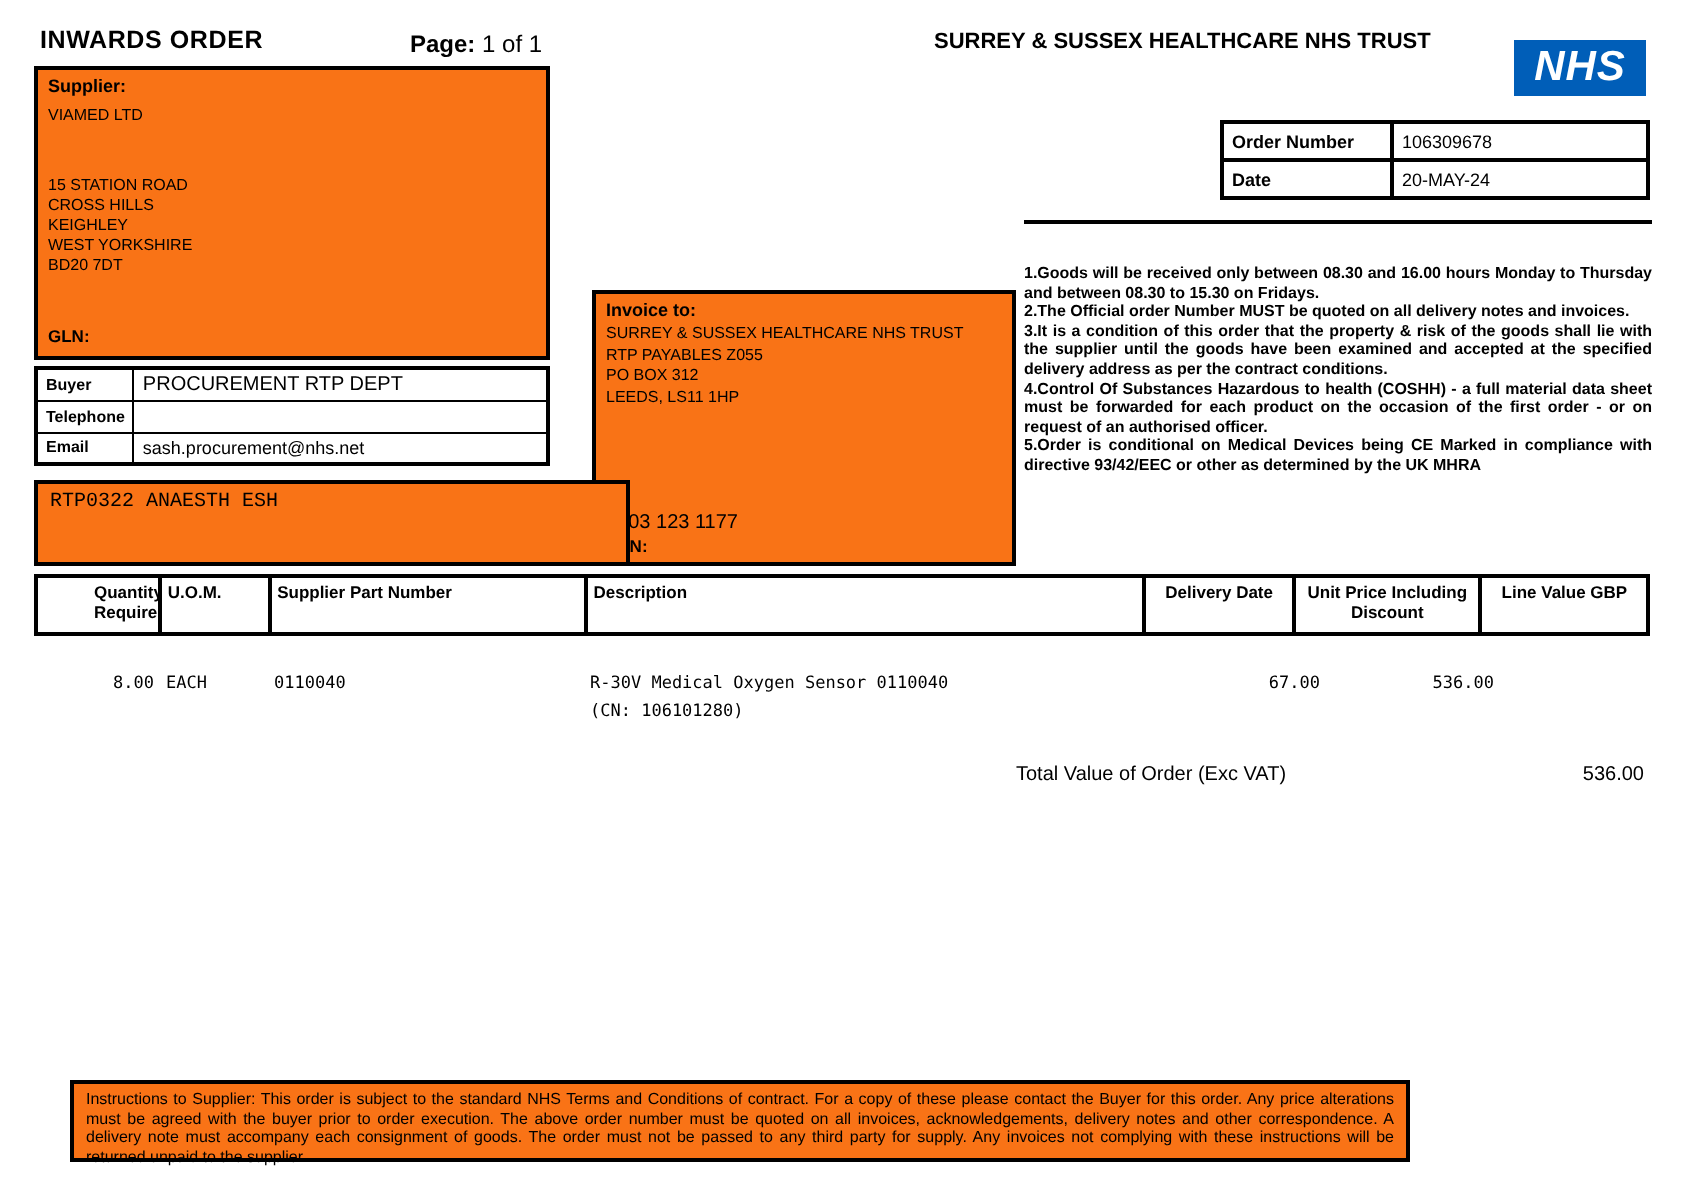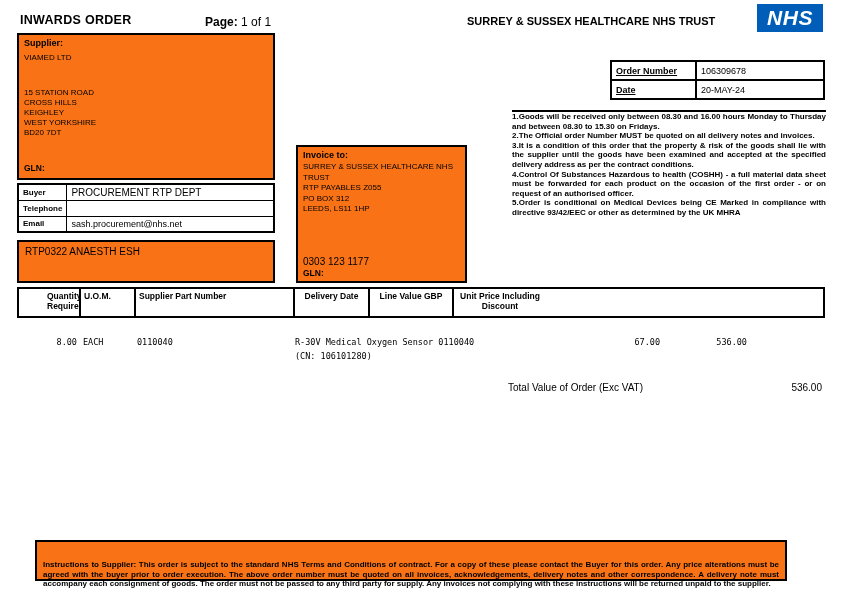--- a/index.html
+++ b/index.html
@@ -5,56 +5,56 @@
   * { margin:0; padding:0; box-sizing:border-box; }
   body { background:#fff; font-family:"Liberation Sans", sans-serif; color:#000; }
   .page { position:relative; width:842px; height:595px; background:#fff; overflow:hidden; }
 
   .b { font-weight:bold; }
 
   
   .po-title { position:absolute; left:20px; top:13px; font-size:12.5px; font-weight:bold; letter-spacing:.3px; }
   .page-indicator { position:absolute; left:205px; top:15px; font-size:12px; }
   .trust-name { position:absolute; left:467px; top:15px; font-size:11px; font-weight:bold; }
-  .nhs-logo { position:absolute; left:757px; top:4px; width:66px; height:28px; background:#005EB8;
+  .nhs-logo { position:absolute; left:757px; top:20px; width:66px; height:28px; background:#005EB8;
               display:flex; align-items:center; justify-content:center; }
   .nhs-logo span { color:#fff; font-weight:bold; font-style:italic; font-size:21px; letter-spacing:.5px; }
 
   
   .box { position:absolute; border:2px solid #000; background:#f97316; }
   .supplier-box { left:17px; top:33px; width:258px; height:147px; padding:3px 5px; font-size:8px; }
   .box-label { font-size:9px; font-weight:bold; }
   .supplier-name { margin-top:5px; font-size:8px; }
   .addr-block { margin-top:26px; line-height:10px; font-size:8px; }
   .gln-abs { position:absolute; left:5px; bottom:5px; font-size:8.5px; font-weight:bold; }
 
   .deliver-box { left:296px; top:38px; width:196px; height:107px; padding:3px 5px; }
-  .invoice-box { left:296px; top:145px; width:171px; height:138px; padding:3px 5px; }
+  .invoice-box { left:296px; top:145px; width:212px; height:138px; padding:3px 5px; }
   .addr-lines { margin-top:2px; line-height:10.5px; font-size:8px; }
   .invoice-phone { position:absolute; left:5px; bottom:14px; font-size:10px;margin-top:26px; }
   .invoice-gln { position:absolute; left:5px; bottom:3px; font-size:8.5px; font-weight:bold; }
 
   
   .order-info { position:absolute; left:610px; top:60px; width:215px; border-collapse:collapse; }
   .order-info td { border:2px solid #000; height:19px; padding:1px 4px; font-size:9px; vertical-align:middle; }
-  .order-info td.lab { width:85px; font-weight:bold;text-decoration:underline; }
+  .order-info td.lab { width:85px; font-weight:bold; }
 
   
   .conditions { position:absolute; left:512px; top:110px; width:314px; border-top:2px solid #000;
-                padding-top:0; font-size:8px; font-weight:bold; line-height:9.6px; text-align:justify; }
+                padding-top:20px; font-size:8px; font-weight:bold; line-height:9.6px; text-align:justify; }
 
   
   .buyer-table { position:absolute; left:17px; top:183px; width:258px; border-collapse:collapse; }
   .buyer-table td { border:1px solid #000; padding:1px 4px; vertical-align:middle; }
   .buyer-table { border:2px solid #000; }
   .buyer-table td.lab { width:48px; font-size:8px; font-weight:bold; height:16px; }
   .buyer-val { font-size:10px; }
   .email-val { font-size:9px; }
 
-  .ref-box { left:17px; top:240px; width:258px; height:43px; padding:4px 6px; font-size:10px; }
+  .ref-box { left:17px; top:240px; width:298px; height:43px; padding:4px 6px; font-size:10px;font-family:Liberation Mono, monospace; }
 
   
   .items-header { position:absolute; left:17px; top:287px; width:808px; height:31px;
                   display:flex; border:2px solid #000; }
   .ih-cell { border-left:2px solid #000; font-size:8.5px; font-weight:bold; line-height:10px;
              padding:2px 3px; overflow:hidden; }
   .ih-cell:first-child { border-left:none; }
   .c-qty  { width:60px; text-align:center;padding-left:28px; }
   .c-uom  { width:55px; }
   .c-part { width:159px; }
@@ -72,22 +72,22 @@
   .ir-desc  { width:281px; padding-left:4px; }
   .ir-date  { width:75px; padding-left:6px; }
   .ir-price { width:94px; text-align:right; padding-right:6px; }
   .ir-value { width:84px; text-align:right; padding-right:3px; }
 
   
   .total-label { position:absolute; left:508px; top:382px; font-size:10px; }
   .total-value { position:absolute; right:20px; top:382px; font-size:10px; text-align:right; }
 
   
-  .footer-box { left:35px; top:540px; width:752px; height:41px; padding:18px 6px;
-                font-size:8px; font-weight:bold; line-height:9.6px; text-align:justify; }
+  .footer-box { left:35px; top:540px; width:670px; height:41px; padding:3px 6px;
+                font-size:8px; font-weight:normal; line-height:9.6px; text-align:justify; }
 </style>
 </head>
 <body>
 
 <div class="page">
 
   <div class="po-title">INWARDS ORDER</div>
   <div class="page-indicator">
     <span class="b">Page:</span>
     <span>1 of 1</span>
@@ -162,23 +162,24 @@
     </table>
 
   <div class="box ref-box">
     <span>RTP0322 ANAESTH ESH</span>
   </div>
 
   <div class="items-header">
     <div class="ih-cell c-qty">Quantity Required</div>
     <div class="ih-cell c-uom">U.O.M.</div>
     <div class="ih-cell c-part">Supplier Part Number</div>
+    <div class="ih-cell c-desc">Description</div>
     <div class="ih-cell c-date">Delivery Date</div>
+    <div class="ih-cell c-price">Unit Price Including Discount</div>
     <div class="ih-cell c-value">Line Value GBP</div>
-    <div class="ih-cell c-price">Unit Price Including Discount</div>
   </div>
 
   <div class="item-row">
     <div class="ir-qty">8.00</div>
     <div class="ir-uom">EACH</div>
     <div class="ir-part">0110040</div>
     <div class="ir-desc">
       <div>R-30V Medical Oxygen Sensor 0110040</div>
       <div>(CN: 106101280)</div>
     </div>

